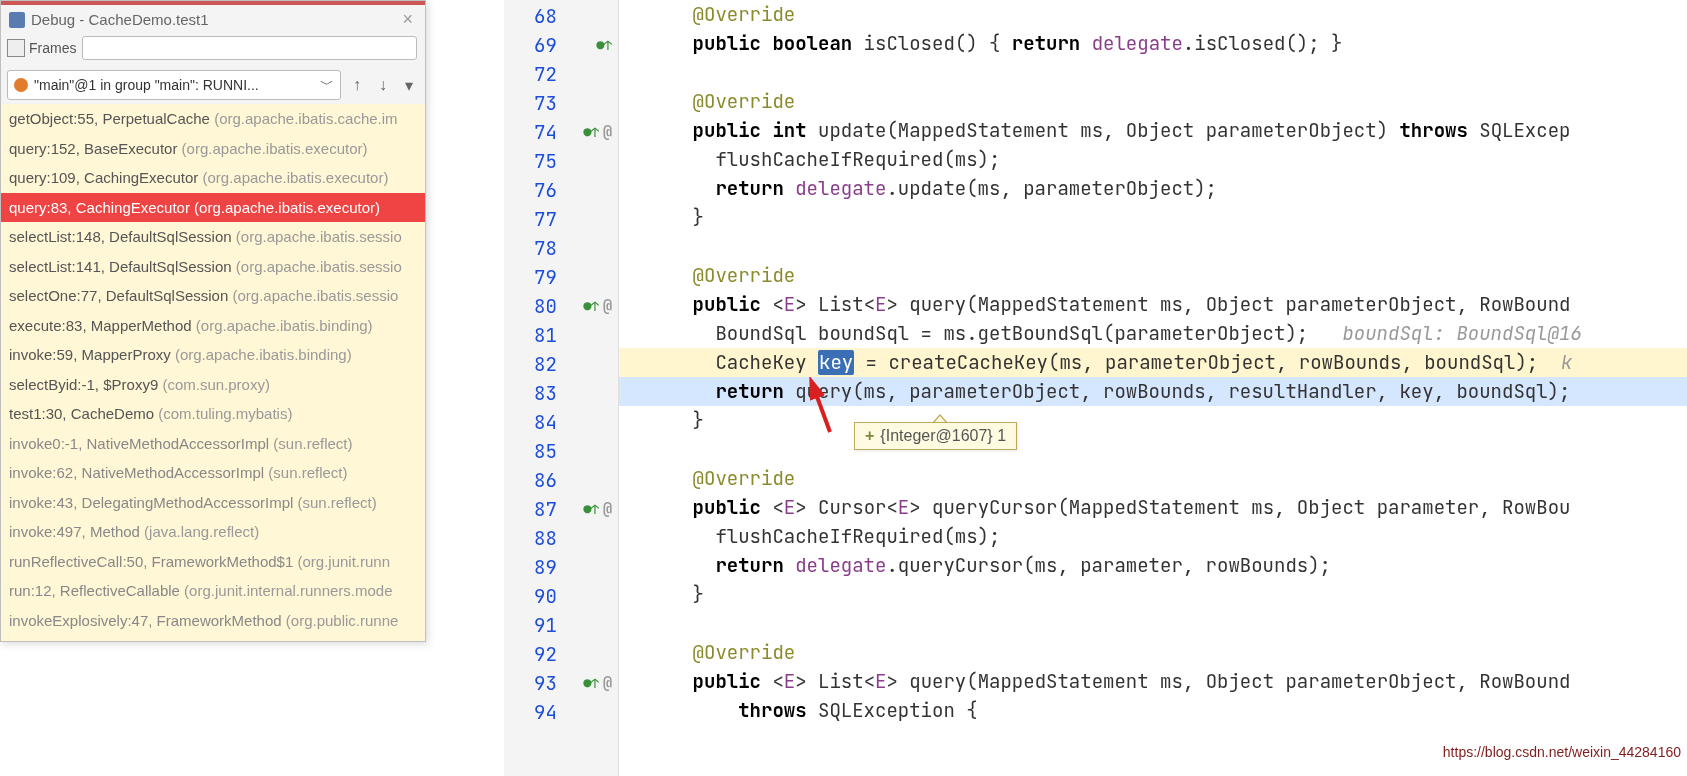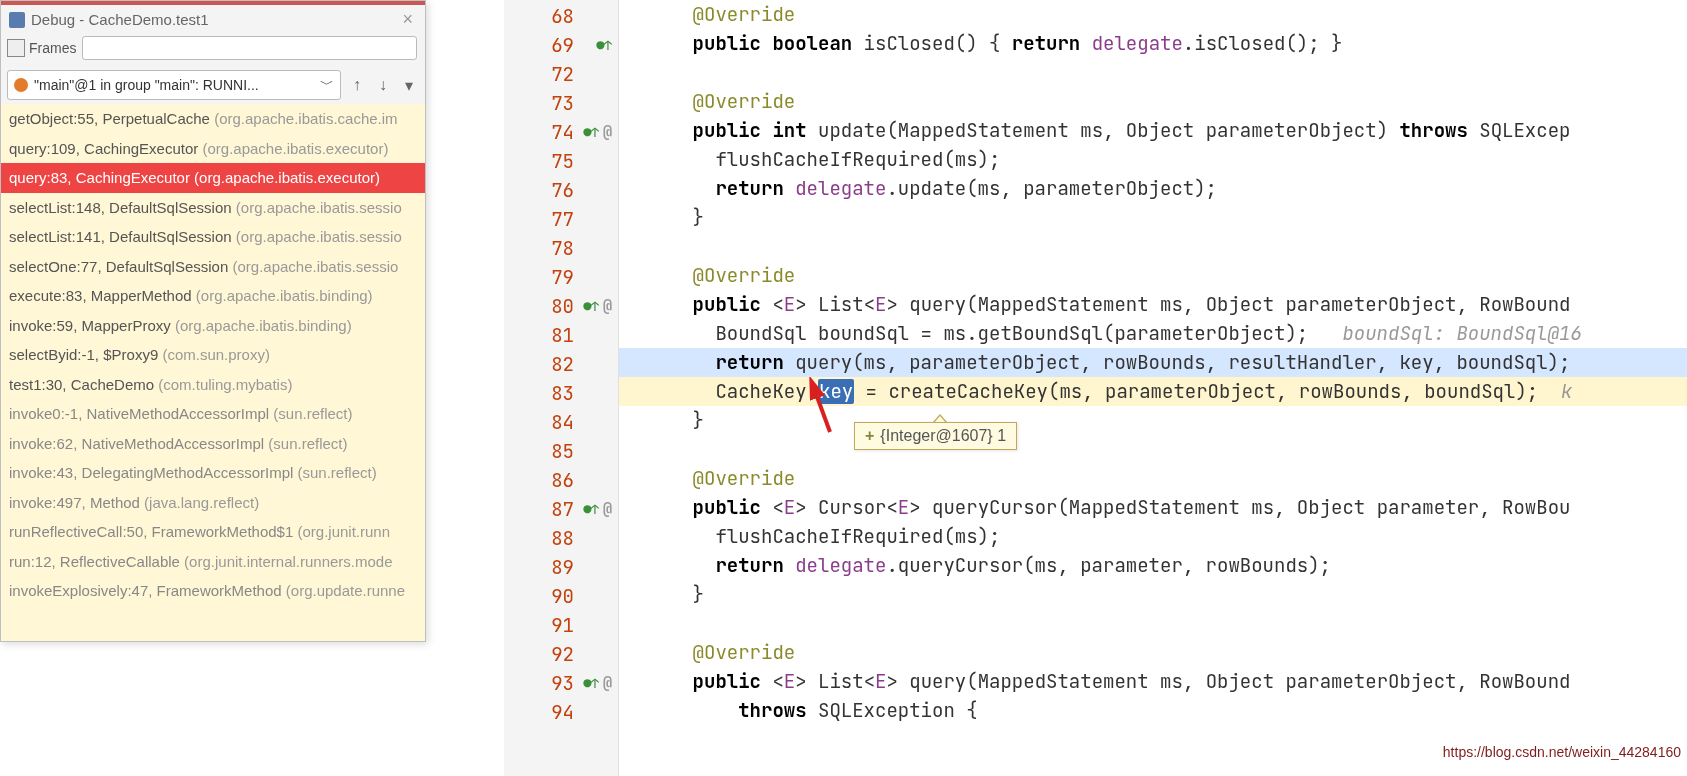--- a/index.html
+++ b/index.html
@@ -28,21 +28,21 @@
   .stack-item .loc { color:#555; }
   .stack-item .pkg { color:#999; }
   .stack-item.sel { background:#ef4444; color:#fff; }
   .stack-item.sel .loc, .stack-item.sel .pkg { color:#fff; }
   .stack-item.pale .loc { color:#888; }
 
   
   .editor { position:absolute; left:504px; top:0; right:0; bottom:0; display:flex; font-family:"JetBrains Mono","Consolas",monospace; font-size:19px; line-height:29px; }
   .gutter { width:114px; background:#f4f4f4; border-right:1px solid #e0e0e0; display:flex; flex-direction:column; padding-top:2px; }
   .gline { display:flex; align-items:center; justify-content:flex-end; height:29px; padding-right:6px; position:relative; }
-  .gnum { color:#c2410c; width:40px; text-align:right; }
+  .gnum { color:#1d4ed8; width:40px; text-align:left; }
   .gmark { width:34px; display:flex; justify-content:flex-end; gap:4px; padding-left:4px; }
   .gmark .arrow-green { color:#3a8f3a; font-size:13px; }
   .gmark .at { color:#999; font-weight:bold; font-size:15px; }
 
   .code { flex:1; position:relative; background:#fff; overflow:hidden; }
   .cline { height:29px; padding-left:28px; white-space:pre; }
   .kw { color:#000000; font-weight:bold; }
   .ann { color:#8a8a2b; }
   .comment { color:#999; font-style:italic; }
   .fld { color:#8a3d8a; }
@@ -81,36 +81,37 @@
       <span class="thread-icon"></span>
       <span class="thread-text">"main"@1 in group "main": RUNNI...</span>
       <span class="chevron">﹀</span>
     </div>
     <span class="tb-btn">↑</span>
     <span class="tb-btn">↓</span>
     <span class="tb-btn">▾</span>
   </div>
   <div class="stack-list" id="stack-list">
         <div class="stack-item"><span class="loc">getObject:55, PerpetualCache</span> <span class="pkg">(org.apache.ibatis.cache.im</span></div>
+        <div class="stack-item"><span class="loc">query:152, BaseExecutor</span> <span class="pkg">(org.apache.ibatis.executor)</span></div>
         <div class="stack-item"><span class="loc">query:109, CachingExecutor</span> <span class="pkg">(org.apache.ibatis.executor)</span></div>
         <div class="stack-item sel"><span class="loc">query:83, CachingExecutor</span> <span class="pkg">(org.apache.ibatis.executor)</span></div>
         <div class="stack-item"><span class="loc">selectList:148, DefaultSqlSession</span> <span class="pkg">(org.apache.ibatis.sessio</span></div>
         <div class="stack-item"><span class="loc">selectList:141, DefaultSqlSession</span> <span class="pkg">(org.apache.ibatis.sessio</span></div>
         <div class="stack-item"><span class="loc">selectOne:77, DefaultSqlSession</span> <span class="pkg">(org.apache.ibatis.sessio</span></div>
         <div class="stack-item"><span class="loc">execute:83, MapperMethod</span> <span class="pkg">(org.apache.ibatis.binding)</span></div>
         <div class="stack-item"><span class="loc">invoke:59, MapperProxy</span> <span class="pkg">(org.apache.ibatis.binding)</span></div>
         <div class="stack-item"><span class="loc">selectByid:-1, $Proxy9</span> <span class="pkg">(com.sun.proxy)</span></div>
         <div class="stack-item"><span class="loc">test1:30, CacheDemo</span> <span class="pkg">(com.tuling.mybatis)</span></div>
         <div class="stack-item pale"><span class="loc">invoke0:-1, NativeMethodAccessorImpl</span> <span class="pkg">(sun.reflect)</span></div>
         <div class="stack-item pale"><span class="loc">invoke:62, NativeMethodAccessorImpl</span> <span class="pkg">(sun.reflect)</span></div>
         <div class="stack-item pale"><span class="loc">invoke:43, DelegatingMethodAccessorImpl</span> <span class="pkg">(sun.reflect)</span></div>
         <div class="stack-item pale"><span class="loc">invoke:497, Method</span> <span class="pkg">(java.lang.reflect)</span></div>
         <div class="stack-item pale"><span class="loc">runReflectiveCall:50, FrameworkMethod$1</span> <span class="pkg">(org.junit.runn</span></div>
         <div class="stack-item pale"><span class="loc">run:12, ReflectiveCallable</span> <span class="pkg">(org.junit.internal.runners.mode</span></div>
-        <div class="stack-item pale"><span class="loc">invokeExplosively:47, FrameworkMethod</span> <span class="pkg">(org.update.runne</span></div>
+        <div class="stack-item pale"><span class="loc">invokeExplosively:47, FrameworkMethod</span> <span class="pkg">(org.public.runne</span></div>
         <div class="stack-item pale"> </div>
       </div>
 </div>
 
 <div class="editor">
   <div class="gutter" id="gutter">
         <div class="gline">
           <span class="gnum">68</span>
           <span class="gmark"></span>
         </div>
@@ -231,22 +232,22 @@
         <div class="cline"></div>
         <div class="cline">    <span class="ann">@Override</span></div>
         <div class="cline">    <span class="kw">public int</span> update(MappedStatement ms, Object parameterObject) <span class="kw">throws</span> SQLExcep</div>
         <div class="cline">      flushCacheIfRequired(ms);</div>
         <div class="cline">      <span class="kw">return</span> <span class="fld">delegate</span>.update(ms, parameterObject);</div>
         <div class="cline">    }</div>
         <div class="cline"></div>
         <div class="cline">    <span class="ann">@Override</span></div>
         <div class="cline">    <span class="kw">public</span> &lt;<span class="fld">E</span>&gt; List&lt;<span class="fld">E</span>&gt; query(MappedStatement ms, Object parameterObject, RowBound</div>
         <div class="cline">      BoundSql boundSql = ms.getBoundSql(parameterObject);   <span class="comment">boundSql: BoundSql@16</span></div>
+        <div class="cline line-hl">      CacheKey <span class="selword">key</span> = createCacheKey(ms, parameterObject, rowBounds, boundSql);  <span class="comment">k</span></div>
         <div class="cline line-exec">      <span class="kw">return</span> query(ms, parameterObject, rowBounds, resultHandler, key, boundSql);</div>
-        <div class="cline line-hl">      CacheKey <span class="selword">key</span> = createCacheKey(ms, parameterObject, rowBounds, boundSql);  <span class="comment">k</span></div>
         <div class="cline">    }</div>
         <div class="cline"></div>
         <div class="cline">    <span class="ann">@Override</span></div>
         <div class="cline">    <span class="kw">public</span> &lt;<span class="fld">E</span>&gt; Cursor&lt;<span class="fld">E</span>&gt; queryCursor(MappedStatement ms, Object parameter, RowBou</div>
         <div class="cline">      flushCacheIfRequired(ms);</div>
         <div class="cline">      <span class="kw">return</span> <span class="fld">delegate</span>.queryCursor(ms, parameter, rowBounds);</div>
         <div class="cline">    }</div>
         <div class="cline"></div>
         <div class="cline">    <span class="ann">@Override</span></div>
         <div class="cline">    <span class="kw">public</span> &lt;<span class="fld">E</span>&gt; List&lt;<span class="fld">E</span>&gt; query(MappedStatement ms, Object parameterObject, RowBound</div>

